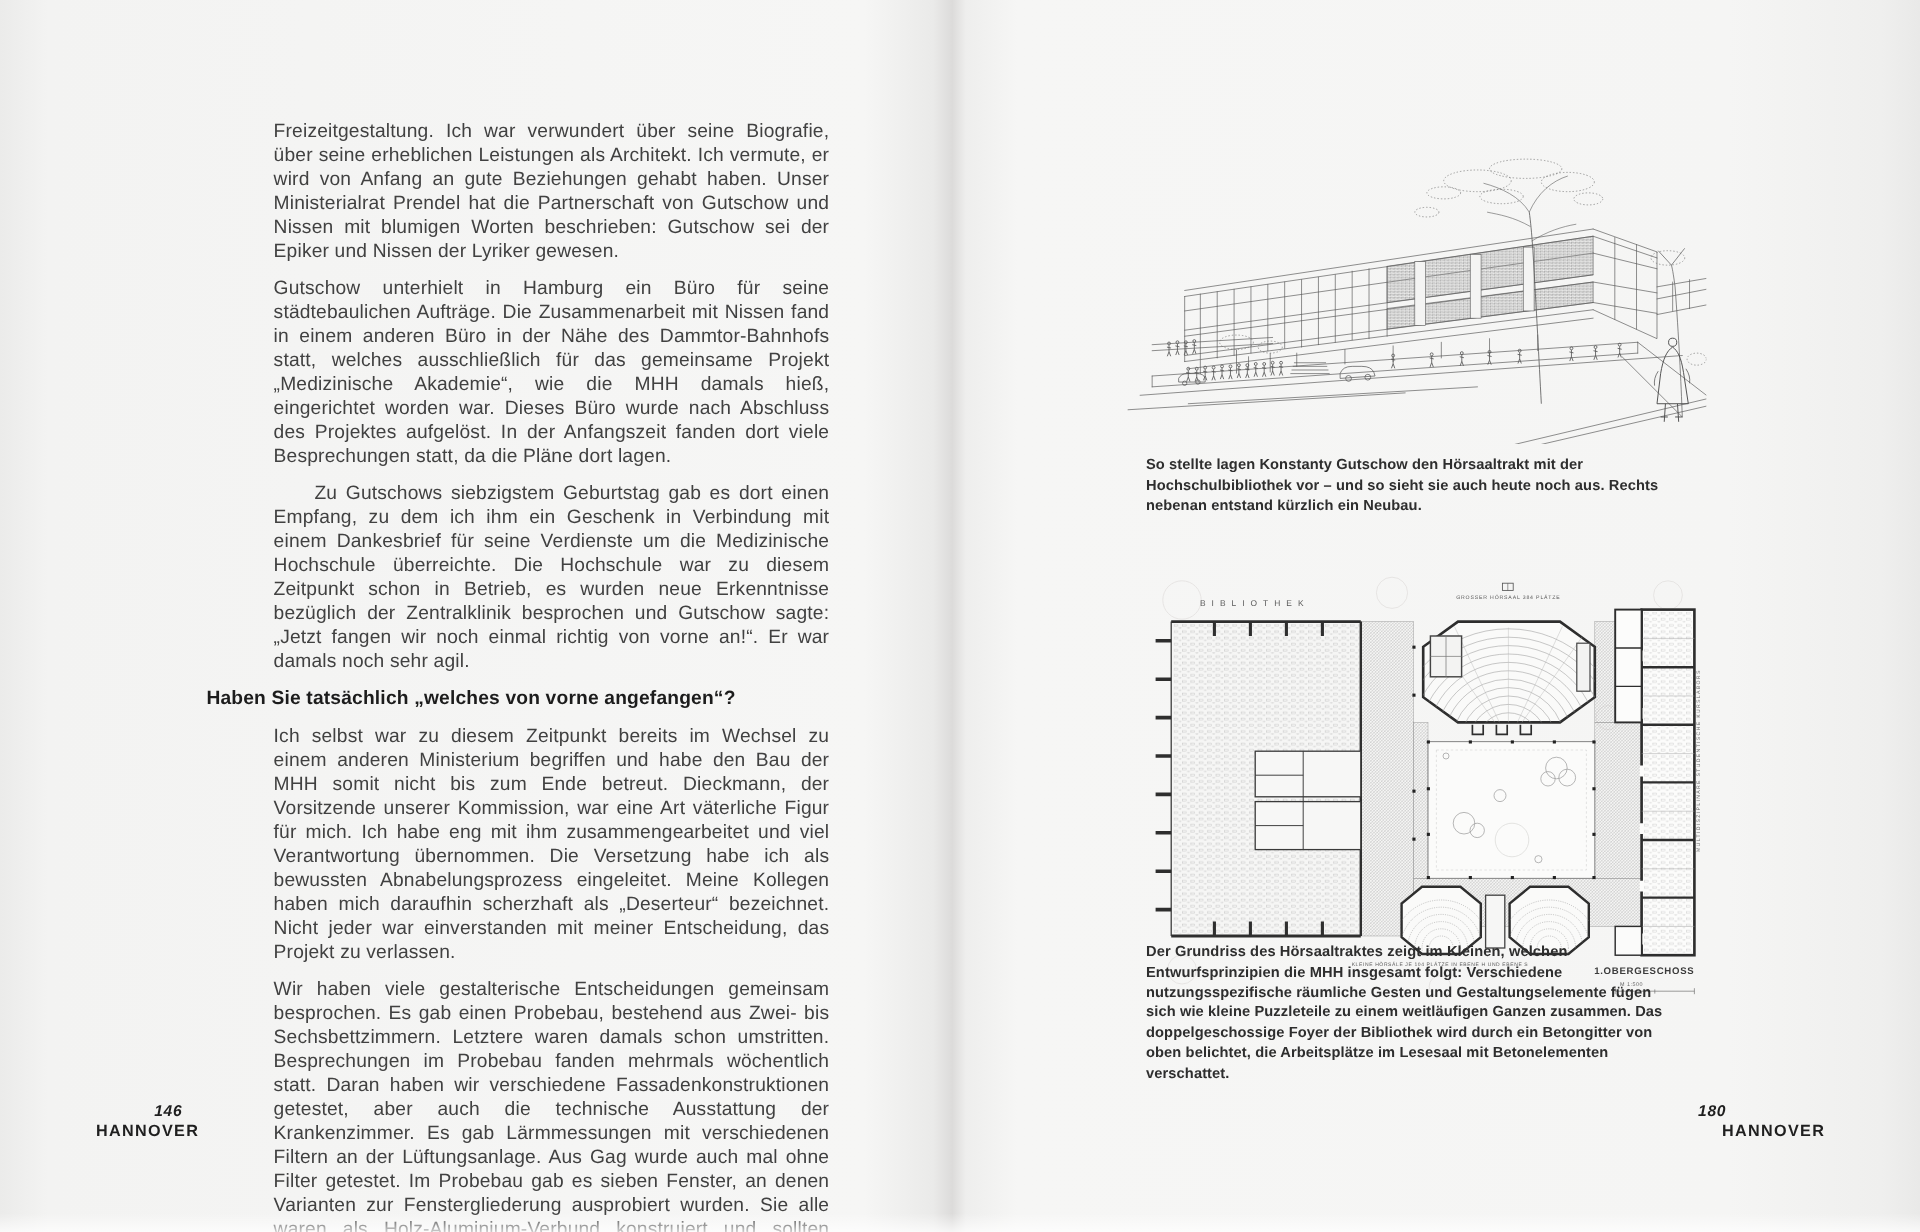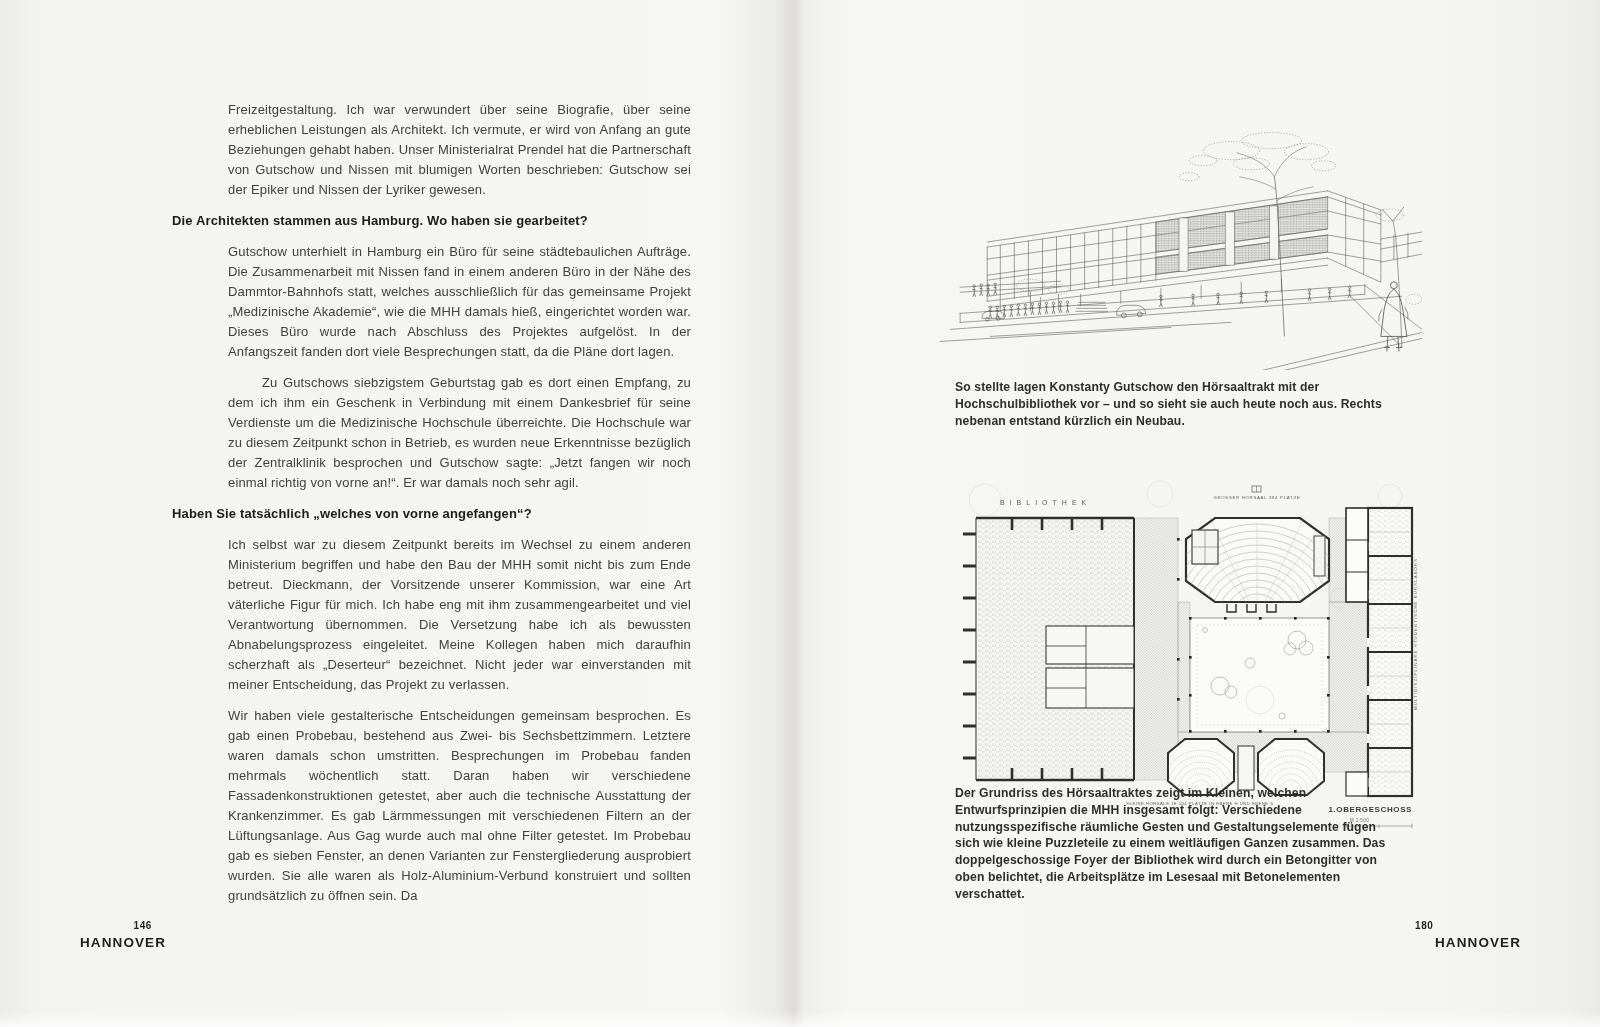--- a/index.html
+++ b/index.html
@@ -10,27 +10,27 @@
       #eaeae9 48.6%, #dcdbda 49.6%, #eeeeed 50.3%, #f6f6f5 53%,
       #f5f5f4 90%, #efefee 98%, #e9e9e8 100%);
     font-family:"Liberation Sans", sans-serif;
     color:#3f3f3f;
   }
   .edge-bottom { position:absolute; left:0; right:0; bottom:0; height:16px;
     background:linear-gradient(180deg, rgba(255,255,255,0), rgba(255,255,255,.75)); }
 
   
   .interview { position:absolute; left:172px; top:100px; width:519px; }
-  .interview p { margin:0 0 11px 0; font-size:13px; line-height:20px; letter-spacing:.15px; }
+  .interview p { margin:0 0 11px 0; font-size:16px; line-height:20px; letter-spacing:.15px; }
   .answer { margin-left:56px !important; text-align:justify; color:#414141; }
   .answer.indent { text-indent:34px; }
   .question { font-weight:bold; color:#1c1c1c; letter-spacing:.1px; }
 
   .footer { position:absolute; font-weight:bold; color:#1f1f1f; }
-  .footer .pagenum { font-size:10px; letter-spacing:.6px; line-height:17px; }
+  .footer .pagenum { font-size:13px; letter-spacing:.6px; line-height:17px;font-style:italic; }
   .footer .section { font-size:13.5px; letter-spacing:1.1px; line-height:18px;margin-left:20px; }
   .footer-left  { left:60px;  top:917px; width:92px; text-align:right; }
   .footer-right { left:1415px; top:917px; width:120px; text-align:left; }
 
   
   .persp { position:absolute; left:930px; top:88px; width:492px; height:282px; }
   .plan  { position:absolute; left:950px; top:478px; width:470px; height:352px; }
   .caption { position:absolute; font-weight:bold; color:#2e2e2e;
     font-size:12.2px; line-height:16.8px; letter-spacing:.1px; }
   .cap1 { left:955px; top:379px; width:452px; }
@@ -46,21 +46,20 @@
   .t-v   { font-size:4.3px; letter-spacing:1.1px; fill:#6a6a6a; }
 </style>
 </head>
 <body>
 
 <div class="spread">
 
   <div>
     <div class="interview">
       <p class="answer">Freizeitgestaltung. Ich war verwundert über seine Biografie, über seine erheblichen Leistungen als Architekt. Ich vermute, er wird von Anfang an gute Beziehungen gehabt haben. Unser Ministerialrat Prendel hat die Partnerschaft von Gutschow und Nissen mit blumigen Worten beschrieben: Gutschow sei der Epiker und Nissen der Lyriker gewesen.</p>
-      <p class="question">Die Architekten stammen aus Hamburg. Wo haben sie gearbeitet?</p>
       <p class="answer">Gutschow unterhielt in Hamburg ein Büro für seine städtebaulichen Aufträge. Die Zusammenarbeit mit Nissen fand in einem anderen Büro in der Nähe des Dammtor-Bahnhofs statt, welches ausschließlich für das gemeinsame Projekt „Medizinische Akademie“, wie die MHH damals hieß, eingerichtet worden war. Dieses Büro wurde nach Abschluss des Projektes aufgelöst. In der Anfangszeit fanden dort viele Besprechungen statt, da die Pläne dort lagen.</p>
       <p class="answer indent">Zu Gutschows siebzigstem Geburtstag gab es dort einen Empfang, zu dem ich ihm ein Geschenk in Verbindung mit einem Dankesbrief für seine Verdienste um die Medizinische Hochschule überreichte. Die Hochschule war zu diesem Zeitpunkt schon in Betrieb, es wurden neue Erkenntnisse bezüglich der Zentralklinik besprochen und Gutschow sagte: „Jetzt fangen wir noch einmal richtig von vorne an!“. Er war damals noch sehr agil.</p>
       <p class="question">Haben Sie tatsächlich „welches von vorne angefangen“?</p>
       <p class="answer">Ich selbst war zu diesem Zeitpunkt bereits im Wechsel zu einem anderen Ministerium begriffen und habe den Bau der MHH somit nicht bis zum Ende betreut. Dieckmann, der Vorsitzende unserer Kommission, war eine Art väterliche Figur für mich. Ich habe eng mit ihm zusammengearbeitet und viel Verantwortung übernommen. Die Versetzung habe ich als bewussten Abnabelungsprozess eingeleitet. Meine Kollegen haben mich daraufhin scherzhaft als „Deserteur“ bezeichnet. Nicht jeder war einverstanden mit meiner Entscheidung, das Projekt zu verlassen.</p>
       <p class="answer">Wir haben viele gestalterische Entscheidungen gemeinsam besprochen. Es gab einen Probebau, bestehend aus Zwei- bis Sechsbettzimmern. Letztere waren damals schon umstritten. Besprechungen im Probebau fanden mehrmals wöchentlich statt. Daran haben wir verschiedene Fassadenkonstruktionen getestet, aber auch die technische Ausstattung der Krankenzimmer. Es gab Lärmmessungen mit verschiedenen Filtern an der Lüftungsanlage. Aus Gag wurde auch mal ohne Filter getestet. Im Probebau gab es sieben Fenster, an denen Varianten zur Fenstergliederung ausprobiert wurden. Sie alle waren als Holz-Aluminium-Verbund konstruiert und sollten grundsätzlich zu öffnen sein. Da</p>
     </div>
     <div class="footer footer-left">
       <div class="pagenum">146</div>
       <div class="section">HANNOVER</div>
     </div>

